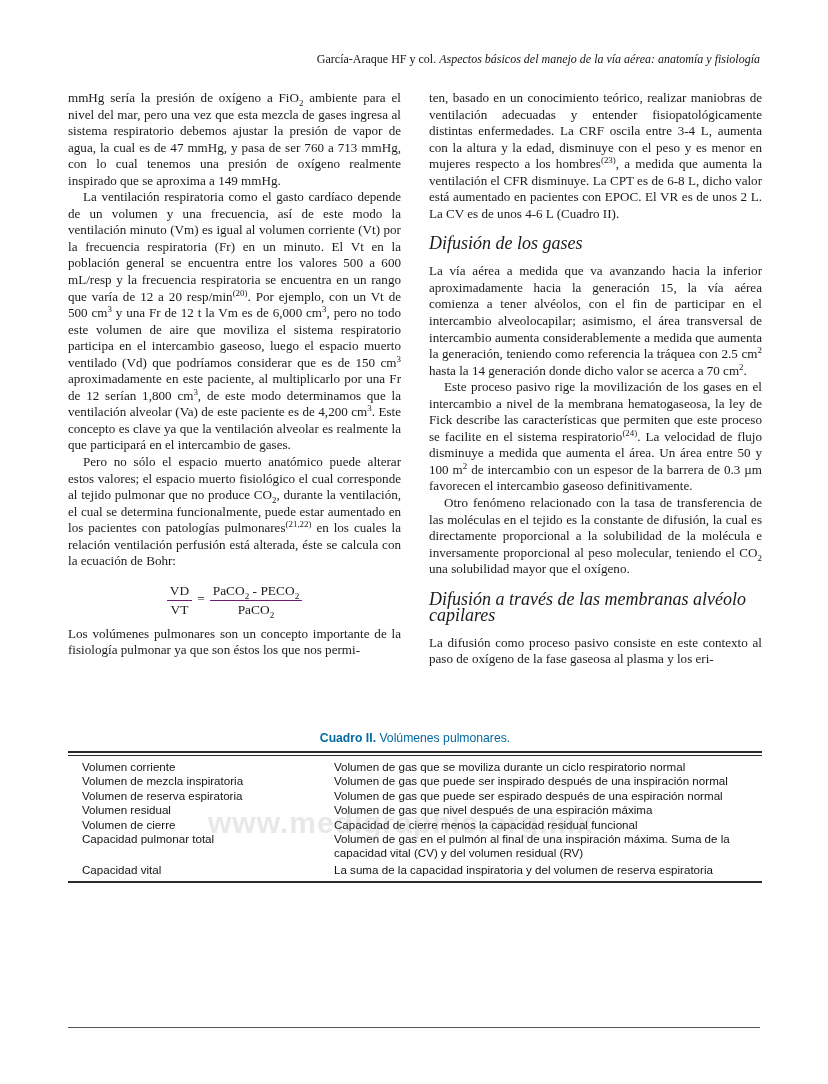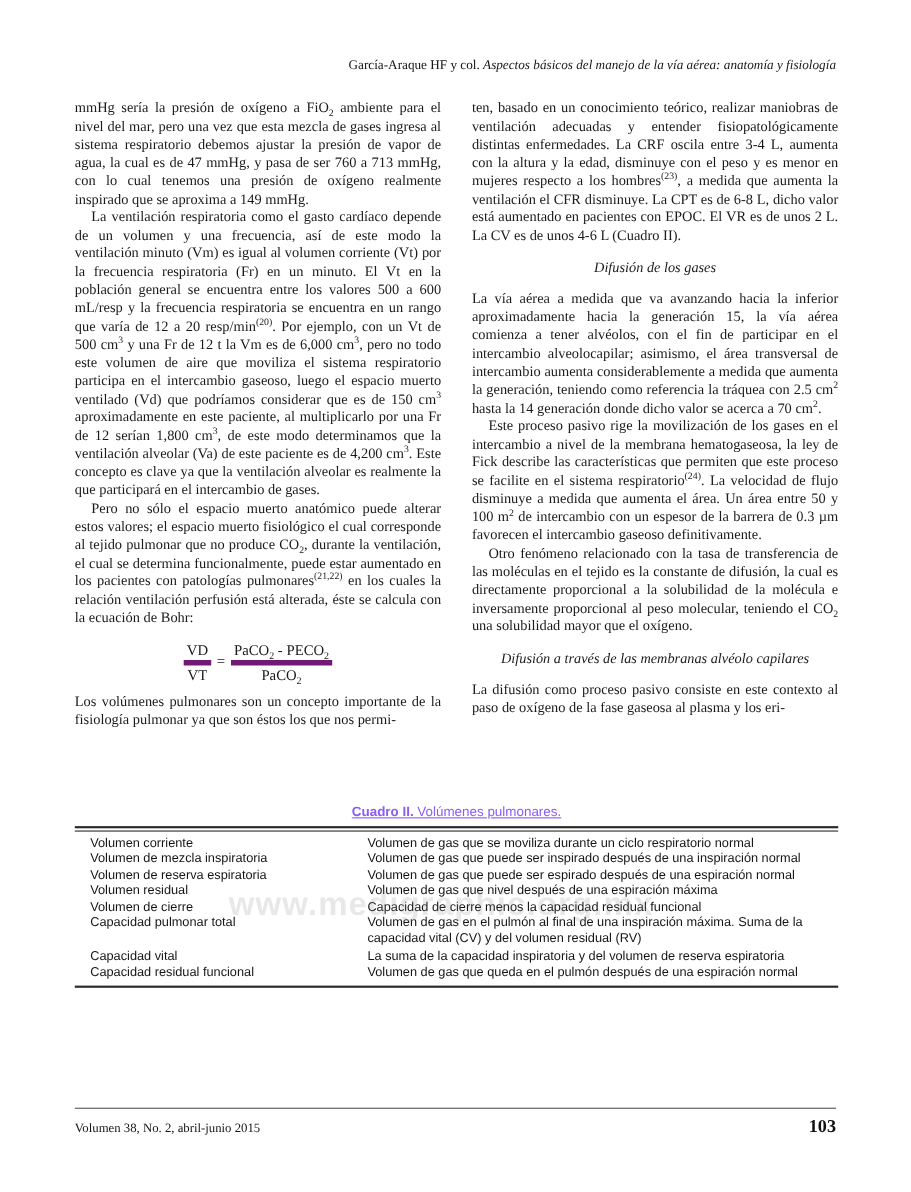--- a/index.html
+++ b/index.html
@@ -55,43 +55,42 @@
     text-justify: inter-word;
     hyphens: manual;
   }
   .col p.indent { text-indent: 15px; }
 
   sup { font-size: 0.68em; vertical-align: super; line-height: 0; }
   sub { font-size: 0.68em; vertical-align: sub; line-height: 0; }
 
   .section-head {
     margin: 13px 0 12px 0;
-    text-align: center;
     font-style: italic;
-    font-size: 13px;
+    font-size: 18px;
     line-height: 16px;
   }
 
   
   .formula {
     margin: 13px 0 8px 0;
     display: flex;
     justify-content: center;
     align-items: center;
     font-size: 13.4px;
   }
   .frac {
     display: inline-flex;
     flex-direction: column;
     align-items: center;
     vertical-align: middle;
   }
   .frac .num {
     padding: 0 3px 1px 3px;
-    border-bottom: 5px solid #701a75;
+    border-bottom: 1px solid #701a75;
   }
   .frac .den {
     padding: 1px 3px 0 3px;
   }
   .eq-sign {
     padding: 0 5px;
     align-self: center;
     margin-top: -2px;
   }
 
@@ -100,23 +99,22 @@
     position: absolute;
     left: 68px;
     top: 730px;
     width: 694px;
     font-family: "Liberation Sans", sans-serif;
   }
   .table-caption {
     text-align: center;
     font-size: 12.2px;
     line-height: 16px;
-    color: #8b5cf6;
+    color: #0369a1;
     margin-bottom: 5px;
-    text-decoration: underline;
   }
   .table-caption b { font-weight: bold; }
   .rule-double {
     border-top: 2.2px solid #2b2b2b;
     border-bottom: 1px solid #2b2b2b;
     height: 2px;
   }
   .rule-bottom {
     border-top: 2.2px solid #2b2b2b;
     margin-top: 4px;
@@ -260,32 +258,24 @@
             <td class="desc">Capacidad de cierre menos la capacidad residual funcional</td>
           </tr>
           <tr>
             <td class="name">Capacidad pulmonar total</td>
             <td class="desc">Volumen de gas en el pulmón al final de una inspiración máxima. Suma de la capacidad vital (CV) y del volumen residual (RV)</td>
           </tr>
           <tr class="spaced">
             <td class="name">Capacidad vital</td>
             <td class="desc">La suma de la capacidad inspiratoria y del volumen de reserva espiratoria</td>
           </tr>
-          <tr>
-            <td class="name">Capacidad residual funcional</td>
-            <td class="desc">Volumen de gas que queda en el pulmón después de una espiración normal</td>
-          </tr>
         </tbody>
     </table>
     <div class="rule-bottom"></div>
   </div>
 
   <div class="watermark">www.medigraphic.org.mx</div>
 
   <div class="footer">
     <div class="footer-rule"></div>
-    <div class="footer-row">
-      <div class="footer-left">Volumen 38, No. 2, abril-junio 2015</div>
-      <div class="footer-right">103</div>
-    </div>
   </div>
 
 </div>
 
 </body></html>

